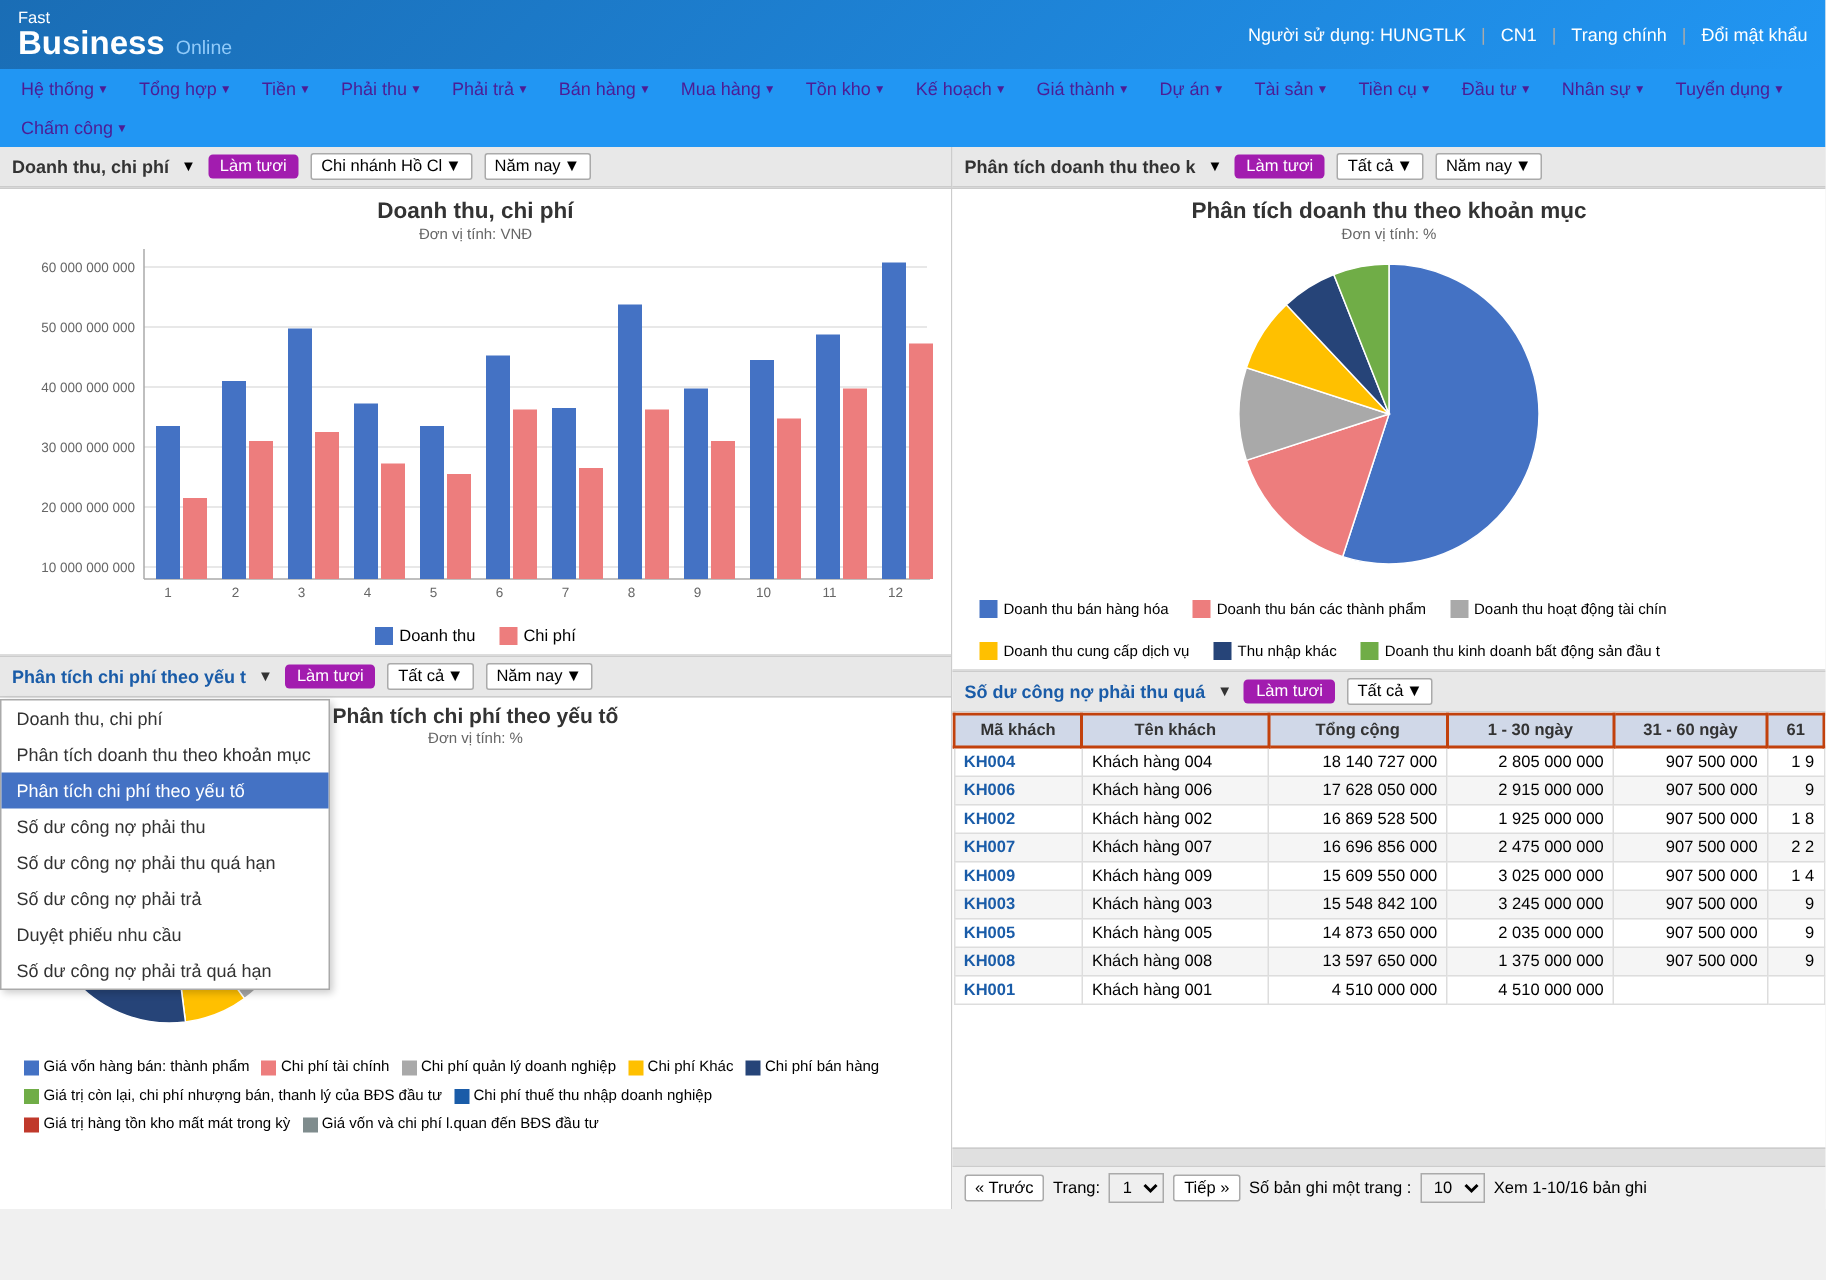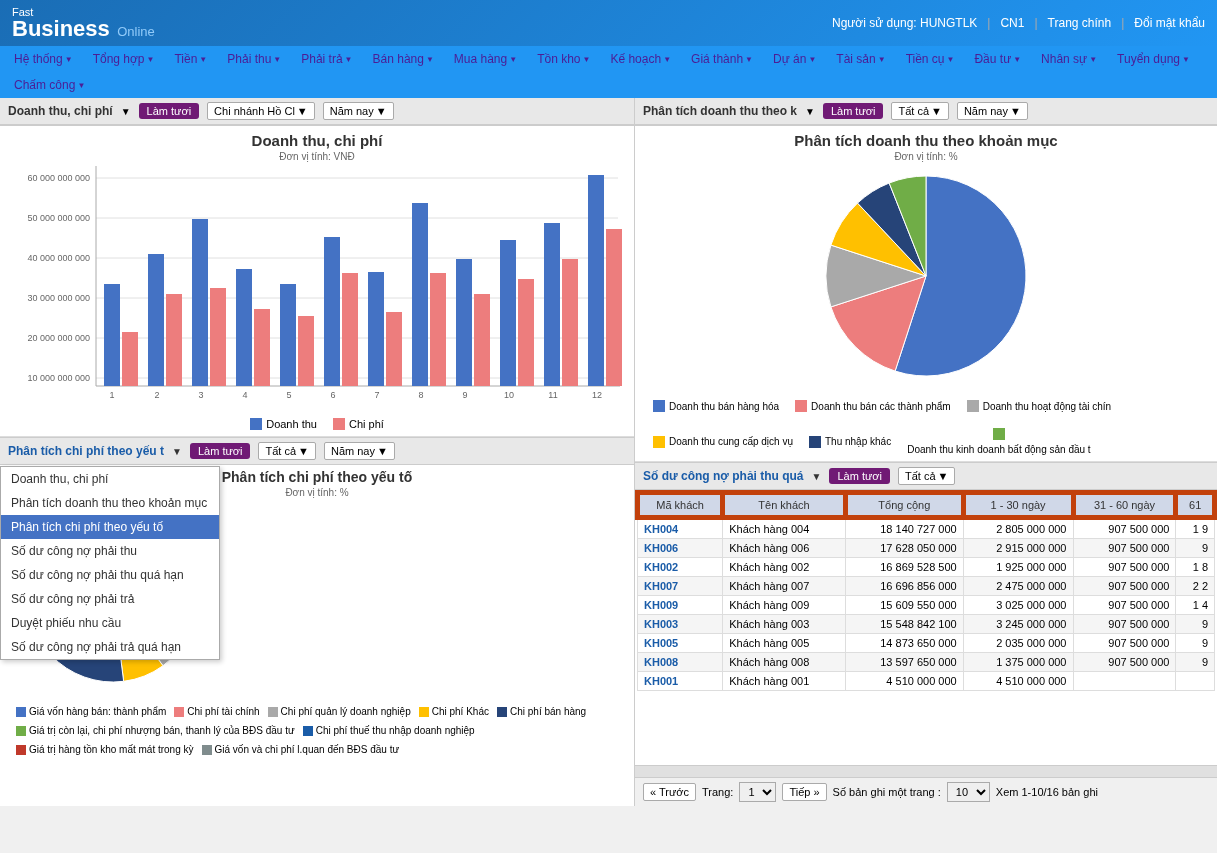--- a/index.html
+++ b/index.html
@@ -14,41 +14,41 @@
     .header-user a { color: #fff; text-decoration: none; }
     .header-user .sep { color: #aaa; }
 
     
     .navbar { background: #2196F3; display: flex; flex-wrap: wrap; padding: 0 4px; }
     .navbar-item { color: #4c1d95; padding: 6px 10px; font-size: 12px; cursor: pointer; white-space: nowrap; display: flex; align-items: center; gap: 2px; position: relative; }
     .navbar-item .arrow { font-size: 8px; }
 
     
     .toolbar-row { background: #e8e8e8; border-bottom: 1px solid #ccc; padding: 4px 8px; display: flex; align-items: center; gap: 8px; }
-    .toolbar-btn { background: #701a75; color: #fff; border: none; padding: 2px 8px; border-radius: 3px; cursor: pointer; font-size: 11px; }
+    .toolbar-btn { background: #a21caf; color: #fff; border: none; padding: 2px 8px; border-radius: 3px; cursor: pointer; font-size: 11px; }
     .toolbar-dropdown { display: flex; align-items: center; gap: 2px; background: #fff; border: 1px solid #aaa; padding: 2px 6px; border-radius: 2px; cursor: pointer; font-size: 11px; }
     .chart-title { text-align: center; font-size: 15px; font-weight: bold; color: #333; margin-bottom: 2px; }
     .chart-subtitle { text-align: center; font-size: 10px; color: #666; margin-bottom: 4px; }
 
     
     .chart-legend { display: flex; gap: 16px; justify-content: center; margin-top: 4px; flex-wrap: wrap; }
     .legend-item { display: flex; align-items: center; gap: 4px; font-size: 11px; }
     .legend-dot { width: 12px; height: 12px; display: inline-block; }
 
     
     .section-header { background: #e8e8e8; border-bottom: 1px solid #ccc; border-top: 1px solid #ccc; padding: 4px 8px; display: flex; align-items: center; gap: 8px; font-size: 12px; }
     .section-title { font-weight: bold; color: #1a5ca8; cursor: pointer; }
     .section-title-arrow { font-size: 10px; color: #333; }
 
     
     .dropdown-menu { position: absolute; left: 0; top: 100%; background: #fff; border: 1px solid #aaa; z-index: 100; min-width: 220px; box-shadow: 2px 2px 5px rgba(0,0,0,0.2); }
     .dropdown-menu-item { padding: 5px 10px; cursor: pointer; font-size: 12px; color: #333; }
     .dropdown-menu-item.active { background: #4472C4; color: #fff; }
     .data-table { width: 100%; border-collapse: collapse; font-size: 11px; }
-    .data-table th { background: #d0d8e8; border: 5px solid #c2410c; padding: 4px 6px; font-weight: normal; white-space: nowrap; color: #333; }
+    .data-table th { background: #d0d8e8; border: 2px solid #c2410c; padding: 4px 6px; font-weight: bold; white-space: nowrap; color: #333; }
     .data-table td { border: 1px solid #ddd; padding: 3px 6px; white-space: nowrap; }
     .data-table tr:nth-child(even) td { background: #f5f5f5; }
     .col-makh { color: #1a5ca8; font-weight: bold; }
     .col-num { text-align: right; }
 
     
     .pagination { background: #f0f0f0; border-top: 1px solid #ccc; padding: 4px 8px; display: flex; align-items: center; gap: 6px; font-size: 11px; }
     .pag-btn { background: #fff; border: 1px solid #aaa; padding: 2px 6px; cursor: pointer; border-radius: 2px; font-size: 11px; }
     .pag-select { border: 1px solid #aaa; padding: 2px 4px; font-size: 11px; }
 
@@ -381,21 +381,21 @@
             <span>Doanh thu hoạt động tài chín</span>
           </div>
           <div class="legend-item" style="font-size: 10px;">
             <span style="width:12px;height:12px;background:#FFC000;display:inline-block;flex-shrink:0;"></span>
             <span>Doanh thu cung cấp dịch vụ</span>
           </div>
           <div class="legend-item" style="font-size: 10px;">
             <span style="width:12px;height:12px;background:#264478;display:inline-block;flex-shrink:0;"></span>
             <span>Thu nhập khác</span>
           </div>
-          <div class="legend-item" style="font-size: 10px; flex-direction: column;">
+          <div class="legend-item" style="font-size: 10px;">
             <span style="width:12px;height:12px;background:#70AD47;display:inline-block;flex-shrink:0;"></span>
             <span>Doanh thu kinh doanh bất động sản đầu t</span>
           </div>
         </div>
     </div>
 
     <div class="section-header">
       <span class="section-title">Số dư công nợ phải thu quá</span>
       <span class="section-title-arrow">▼</span>
       <button class="toolbar-btn">Làm tươi</button>

